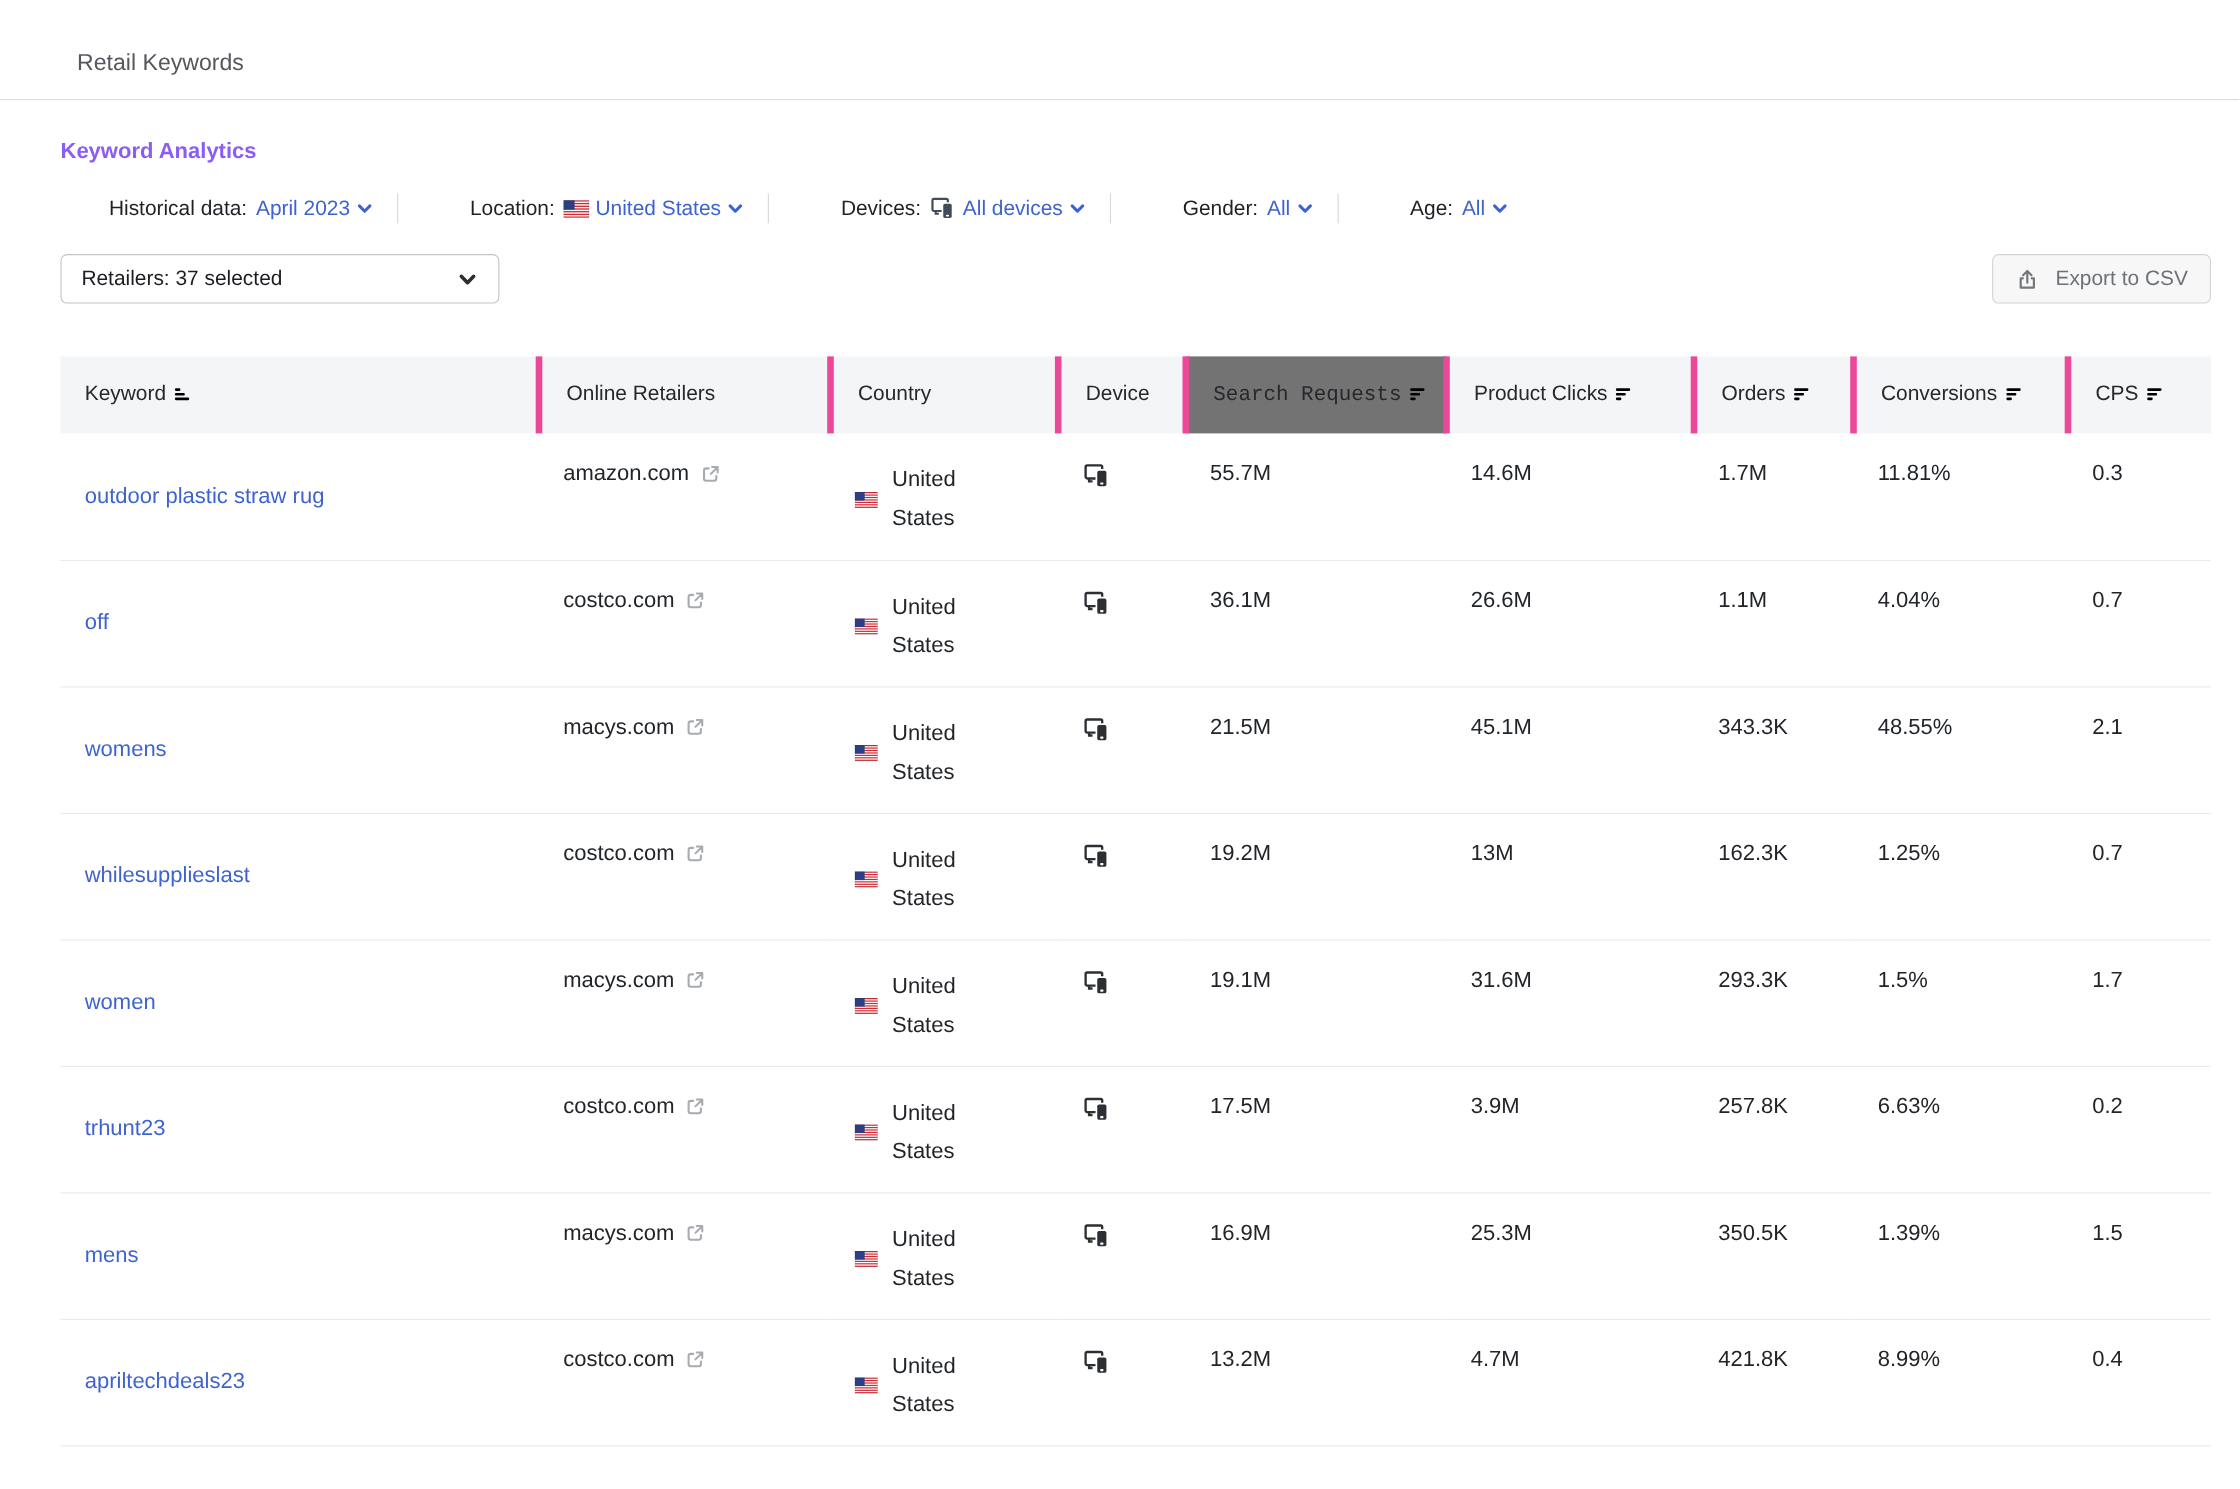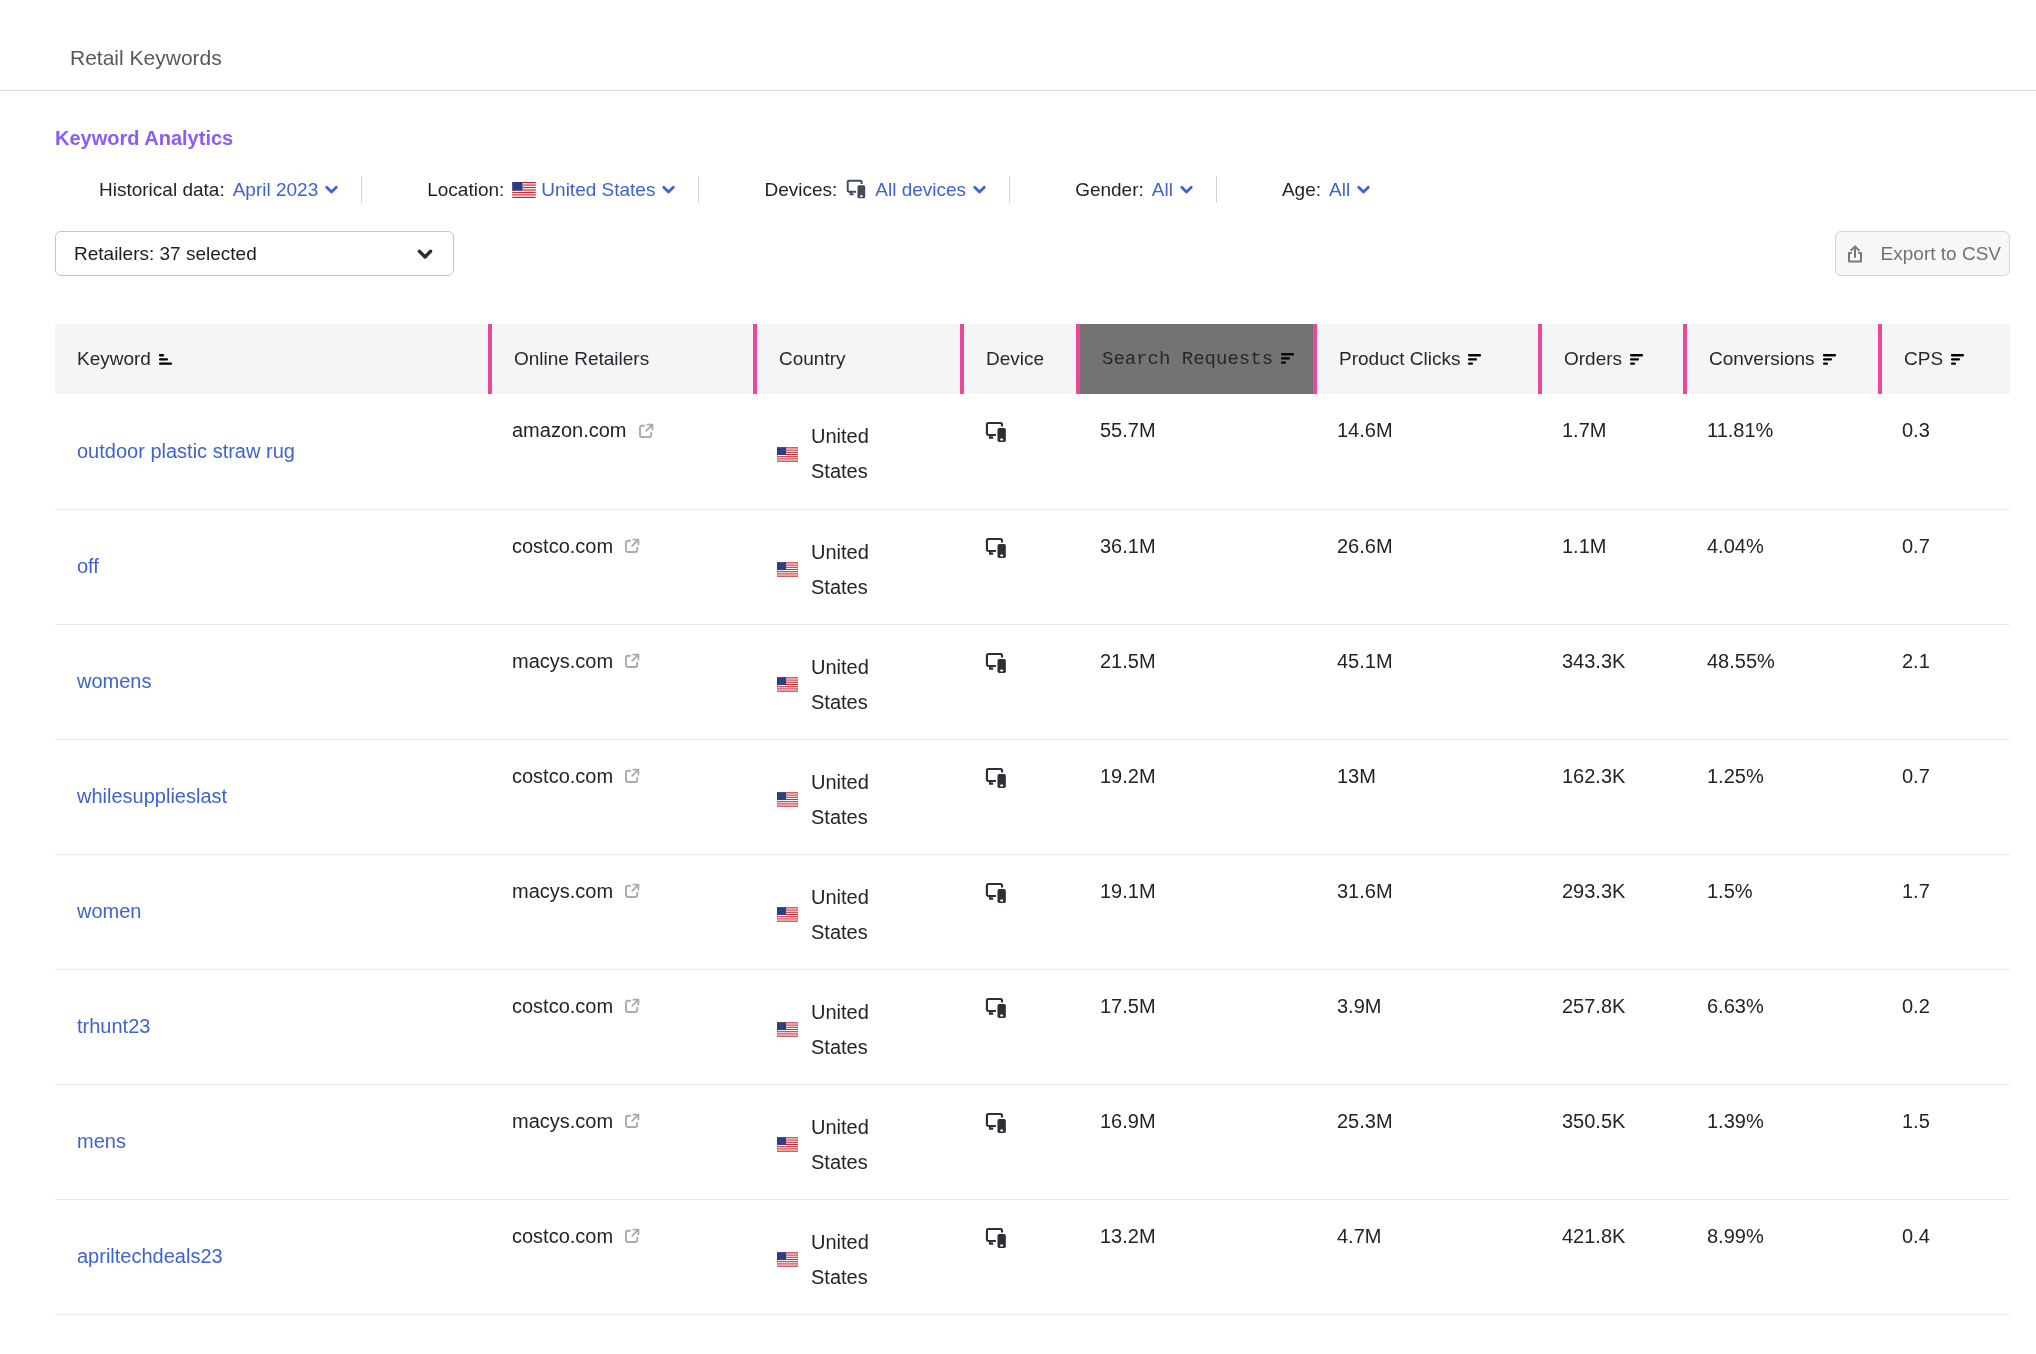--- a/index.html
+++ b/index.html
@@ -67,38 +67,38 @@
     background: #fff;
     display: flex; align-items: center; justify-content: space-between;
     padding: 0 18px; font-size: 19px; color: #1b1d20; cursor: pointer;
   }
   .export-btn {
     height: 45px;
     border: 1px solid #d3d4d7; border-radius: 6px;
     background: #f7f7f8; color: #6e7277;
     font-size: 19px;
     display: flex; align-items: center; gap: 15px;
-    padding: 0 8px; cursor: pointer;
+    padding: 0 20px; cursor: pointer;
     font-family: "Liberation Sans", sans-serif;
   }
 
   
   table.kw-table {
     margin-top: 48px;
     width: 1955px;
     border-collapse: collapse; table-layout: fixed;
   }
   .kw-table thead th {
     background: #f4f5f6;
     height: 70px;
     font-weight: 400; font-size: 19px; color: #26282c;
     text-align: left; padding: 0 6px 0 22px;
     cursor: pointer; white-space: nowrap;
   }
-  .kw-table thead th + th { border-left: 4px solid #ec4899; }
+  .kw-table thead th + th { border-left: 6px solid #ec4899; }
   .kw-table thead th.th-active { background: #737373; font-family: Liberation Mono, monospace; }
   .sort-icon { margin-left: 7px; vertical-align: -2px; }
 
   .kw-table tbody td {
     height: 115px;
     border-bottom: 1px solid #e9eaec;
     vertical-align: top;
     padding: 25px 6px 0 22px;
     font-size: 20px; color: #212428;
   }

